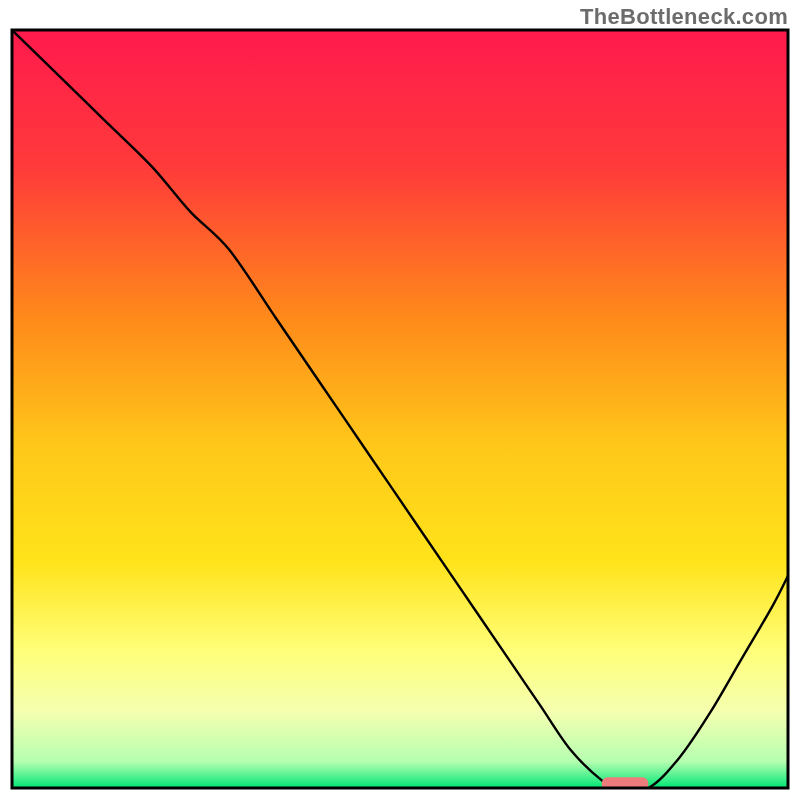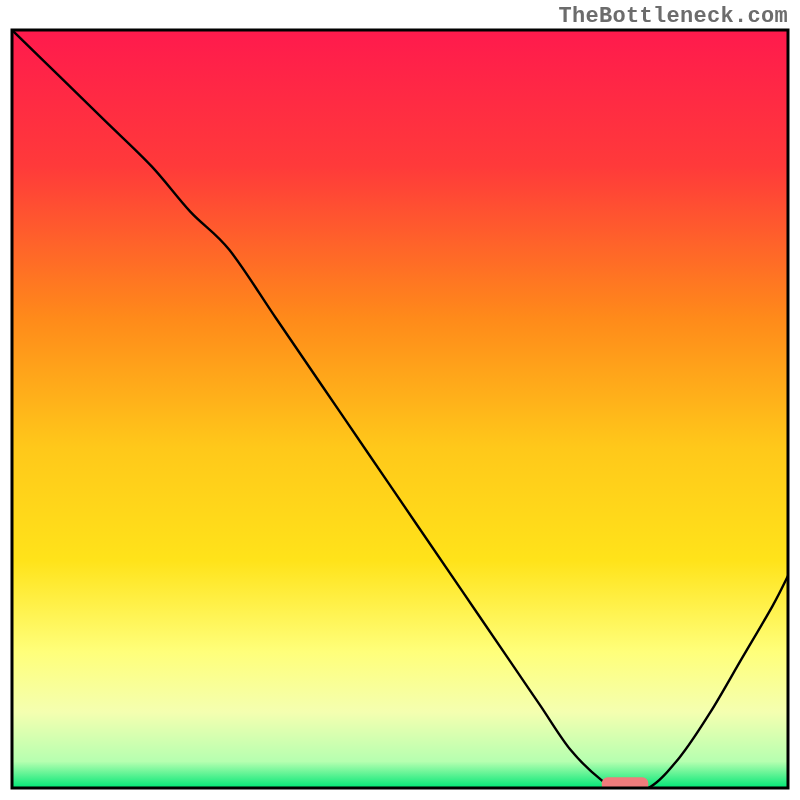--- a/index.html
+++ b/index.html
@@ -9,21 +9,20 @@
     height: 800px;
     background: #ffffff;
     overflow: hidden;
     font-family: Arial, Helvetica, sans-serif;
   }
   .stage {
     position: relative;
     width: 800px;
     height: 600px;
     box-sizing: border-box;
-    font-family: Liberation Mono, monospace;
   }
   .attribution {
     position: absolute;
     top: 4px;
     right: 12px;
     font-size: 22px;
     font-weight: 600;
     color: #6c6c6c;
     letter-spacing: 0.3px;
   }

